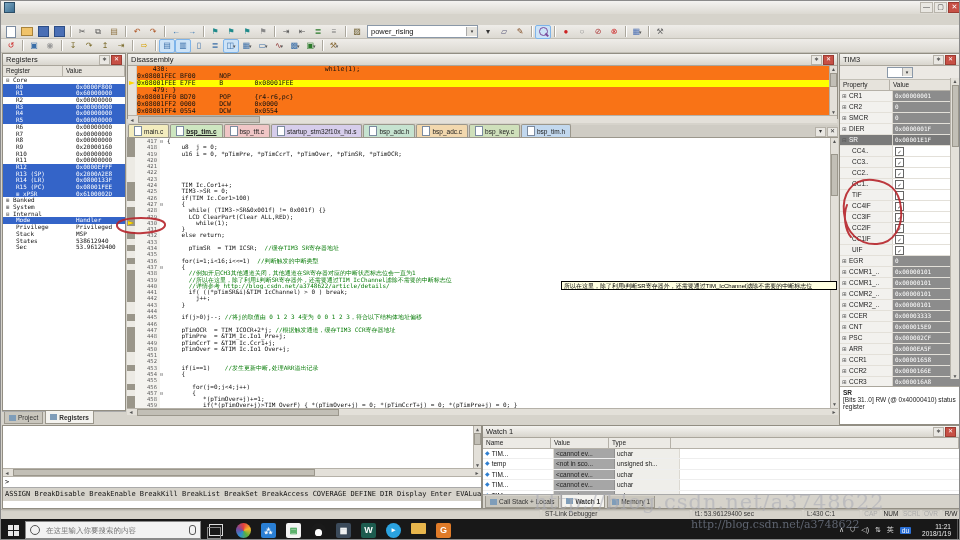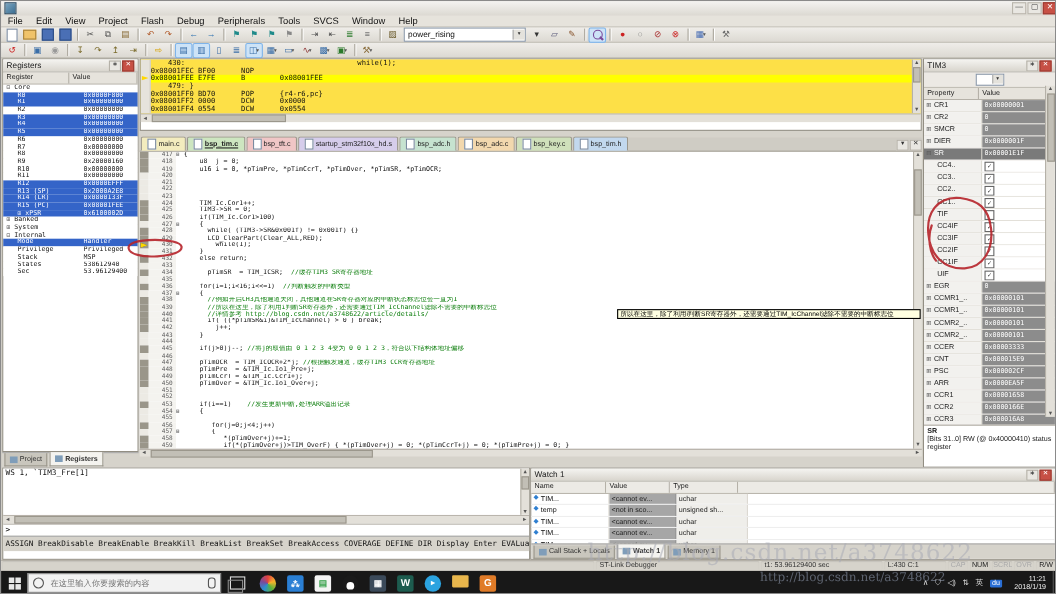--- a/index.html
+++ b/index.html
@@ -43,21 +43,21 @@
   .reg-label{width:60px;overflow:hidden;white-space:nowrap;display:flex;align-items:center;}
   .reg-value{flex:1;overflow:hidden;white-space:nowrap;}
   .expander{display:inline-block;width:7px;font-size:5.5px;color:#555;}
   .reg-row.sel .expander{color:#dce6f8;}
   #reg-tabs{left:1px;top:410px;width:124px;height:13px;background:#d6d3cb;display:flex;align-items:flex-end;font-size:6.5px;border-top:1px solid #aaa;}
   .btab{display:flex;align-items:center;height:11px;padding:0 4px;border:1px solid #9b978c;border-top:none;background:#c9c6bd;color:#333;margin-left:2px;}
   .btab.active{background:#f4f3ef;height:12px;font-weight:bold;}
   .btab .ticon{width:7px;height:6px;background:#7f9db9;margin-right:2px;}
   
   #disasm-panel{left:126px;top:52px;width:711px;height:66px;}
-  #disasm-body{position:relative;height:49px;background:#fde047;overflow:hidden;display:flex;}
+  #disasm-body{position:relative;height:49px;background:#f97316;overflow:hidden;display:flex;}
   #disasm-margin{width:8px;background:#e6e3dc;border-right:1px solid #cfccc4;}
   #disasm-lines{flex:1;font-family:"DejaVu Sans Mono",monospace;font-size:6.5px;}
   .dline{height:7px;line-height:7px;white-space:pre;color:#111;}
   .dline.cur{background:#ffff00;}
   .hscroll{height:7px;background:#e3e0d9;border-top:1px solid #b5b1a8;display:flex;align-items:center;font-size:5px;color:#555;}
   .hscroll .sb{width:8px;text-align:center;}
   .hscroll .thumb{height:5px;background:#c2bfb6;border:1px solid #9b978c;width:120px;margin-left:2px;}
   .vscroll{position:absolute;right:0;top:0;width:7px;background:#e3e0d9;border-left:1px solid #b5b1a8;font-size:5px;color:#555;text-align:center;}
   .vthumb{width:5px;margin:1px auto;background:#c2bfb6;border:1px solid #9b978c;}
   
@@ -153,33 +153,20 @@
 <div id="app">
 
   <div id="titlebar" class="abs">
     <span id="uv-logo"></span>
     <span style="flex:1"></span>
     <span class="wctl">—</span>
     <span class="wctl">▢</span>
     <span class="wctl" id="win-close">✕</span>
   </div>
 
-  <div id="menubar" class="abs">
-      <span class="menu-item">File</span>
-      <span class="menu-item">Edit</span>
-      <span class="menu-item">View</span>
-      <span class="menu-item">Project</span>
-      <span class="menu-item">Flash</span>
-      <span class="menu-item">Debug</span>
-      <span class="menu-item">Peripherals</span>
-      <span class="menu-item">Tools</span>
-      <span class="menu-item">SVCS</span>
-      <span class="menu-item">Window</span>
-      <span class="menu-item">Help</span>
-    </div>
 
   <div id="toolbar1" class="toolbar abs">
       <span class="tbtn">
         <span class="tglyph i-page"></span>
       </span>
       <span class="tbtn">
         <span class="tglyph i-folder"></span>
       </span>
       <span class="tbtn">
         <span class="tglyph i-save"></span>
@@ -533,20 +520,26 @@
         <span class="ticon"></span>
         <span>Project</span>
       </span>
       <span class="btab active">
         <span class="ticon"></span>
         <span>Registers</span>
       </span>
     </div>
 
   <div id="disasm-panel" class="abs panel">
+    <div class="phead">
+      <span>Disassembly</span>
+      <span class="sp"></span>
+      <span class="hbtn">∗</span>
+      <span class="hbtn close">✕</span>
+    </div>
     <div id="disasm-body">
       <div id="disasm-margin" style="position: relative;">
           <span style="position: absolute; left: 1px; top: 15px; width: 0px; height: 0px; border-left: 6px solid rgb(255, 216, 0); border-top: 2.5px solid transparent; border-bottom: 2.5px solid transparent;"></span>
         </div>
       <div id="disasm-lines">
           <div class="dline">    430:                                        while(1);</div>
           <div class="dline">0x08001FEC BF00      NOP</div>
           <div class="dline cur">0x08001FEE E7FE      B        0x08001FEE</div>
           <div class="dline">    479: }</div>
           <div class="dline">0x08001FF0 BD70      POP      {r4-r6,pc}</div>
@@ -904,21 +897,20 @@
     <div id="tim3-vscroll">▲<div class="vthumb" style="height:60px"></div><div style="position:absolute;bottom:0;width:100%">▼</div></div>
     <div id="tim3-desc">
       <b>SR</b>
       <span>[Bits 31..0] RW (@ 0x40000410) status register</span>
     </div>
   </div>
 
   <div id="command-panel" class="abs panel">
     <div id="cmd-body">
       <div class="vscroll" style="height:42px">▲<div class="vthumb" style="height:10px"></div><div style="position:absolute;bottom:0;width:100%">▼</div></div>
-        <div class="cmdline">WS 1, `TIM3_Fre[1]</div>
       </div>
     <div class="hscroll">
         <span class="sb">◄</span>
         <span class="thumb" style="width:300px"></span>
         <span class="sb" style="margin-left:auto">►</span>
       </div>
     <div id="cmd-prompt">
       <span>&gt;</span>
       <input id="cmd-input" style="">
     </div>

